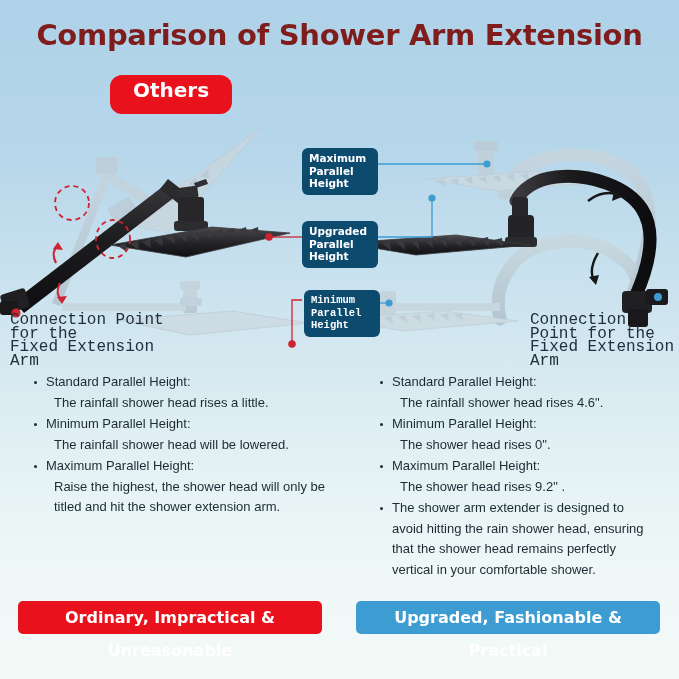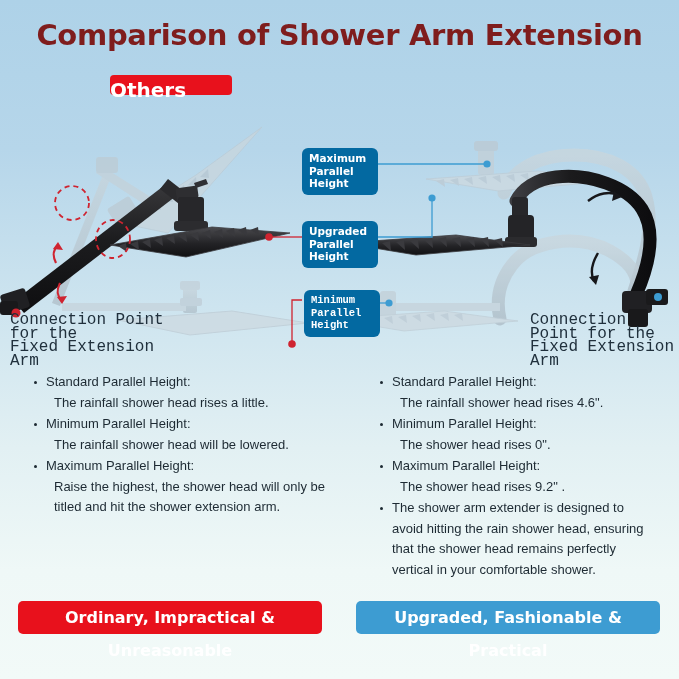--- a/index.html
+++ b/index.html
@@ -15,22 +15,22 @@
 
   
   #page-title{
     position:absolute;left:0;top:18px;width:679px;text-align:center;
     font-size:29px;font-weight:bold;color:#7f1d1d;letter-spacing:-0.3px;
     font-family:"DejaVu Sans","Liberation Sans",sans-serif;
   }
 
   
   .badge{
-    position:absolute;height:20px;line-height:30px;
-    border-radius:4px;color:#ffffff;font-size:20px;font-weight:bold;
+    position:absolute;height:39px;line-height:30px;text-align:center;
+    border-radius:12px;color:#ffffff;font-size:20px;font-weight:bold;
     font-family:"DejaVu Sans","Liberation Sans",sans-serif;
   }
   #badge-others{left:110px;top:75px;width:122px;background:#e8111c;}
   #badge-ours{left:443px;top:75px;width:131px;background:#3d9cd2;}
 
   
   .illus{position:absolute;top:105px;height:250px;}
   #illus-others{left:0px;width:320px;}
   #illus-ours{left:360px;width:319px;}
   .illus svg{display:block;width:100%;height:100%;}
@@ -38,21 +38,21 @@
   
   .conn-caption{
     position:absolute;font-size:16px;color:#20303c;line-height:13.5px;
     font-family:Liberation Mono, monospace;
   }
   #conn-left{left:10px;top:314px;width:160px;text-align:left;}
   #conn-right{left:530px;top:314px;width:150px;text-align:left;}
 
   
   .callout{
-    position:absolute;background:#0369a1;color:#ffffff;border-radius:6px;
+    position:absolute;background:#0c4a6e;color:#ffffff;border-radius:6px;
     font-size:10.5px;font-weight:bold;line-height:12.5px;
     padding:4px 7px 5px 7px;box-sizing:border-box;
     font-family:"DejaVu Sans","Liberation Sans",sans-serif;
     z-index:6;
   }
   #callout-max{left:302px;top:148px;width:76px;}
   #callout-std{left:302px;top:221px;width:76px;}
   #callout-min{left:304px;top:290px;width:76px;font-family:Liberation Mono, monospace;}
 
   

